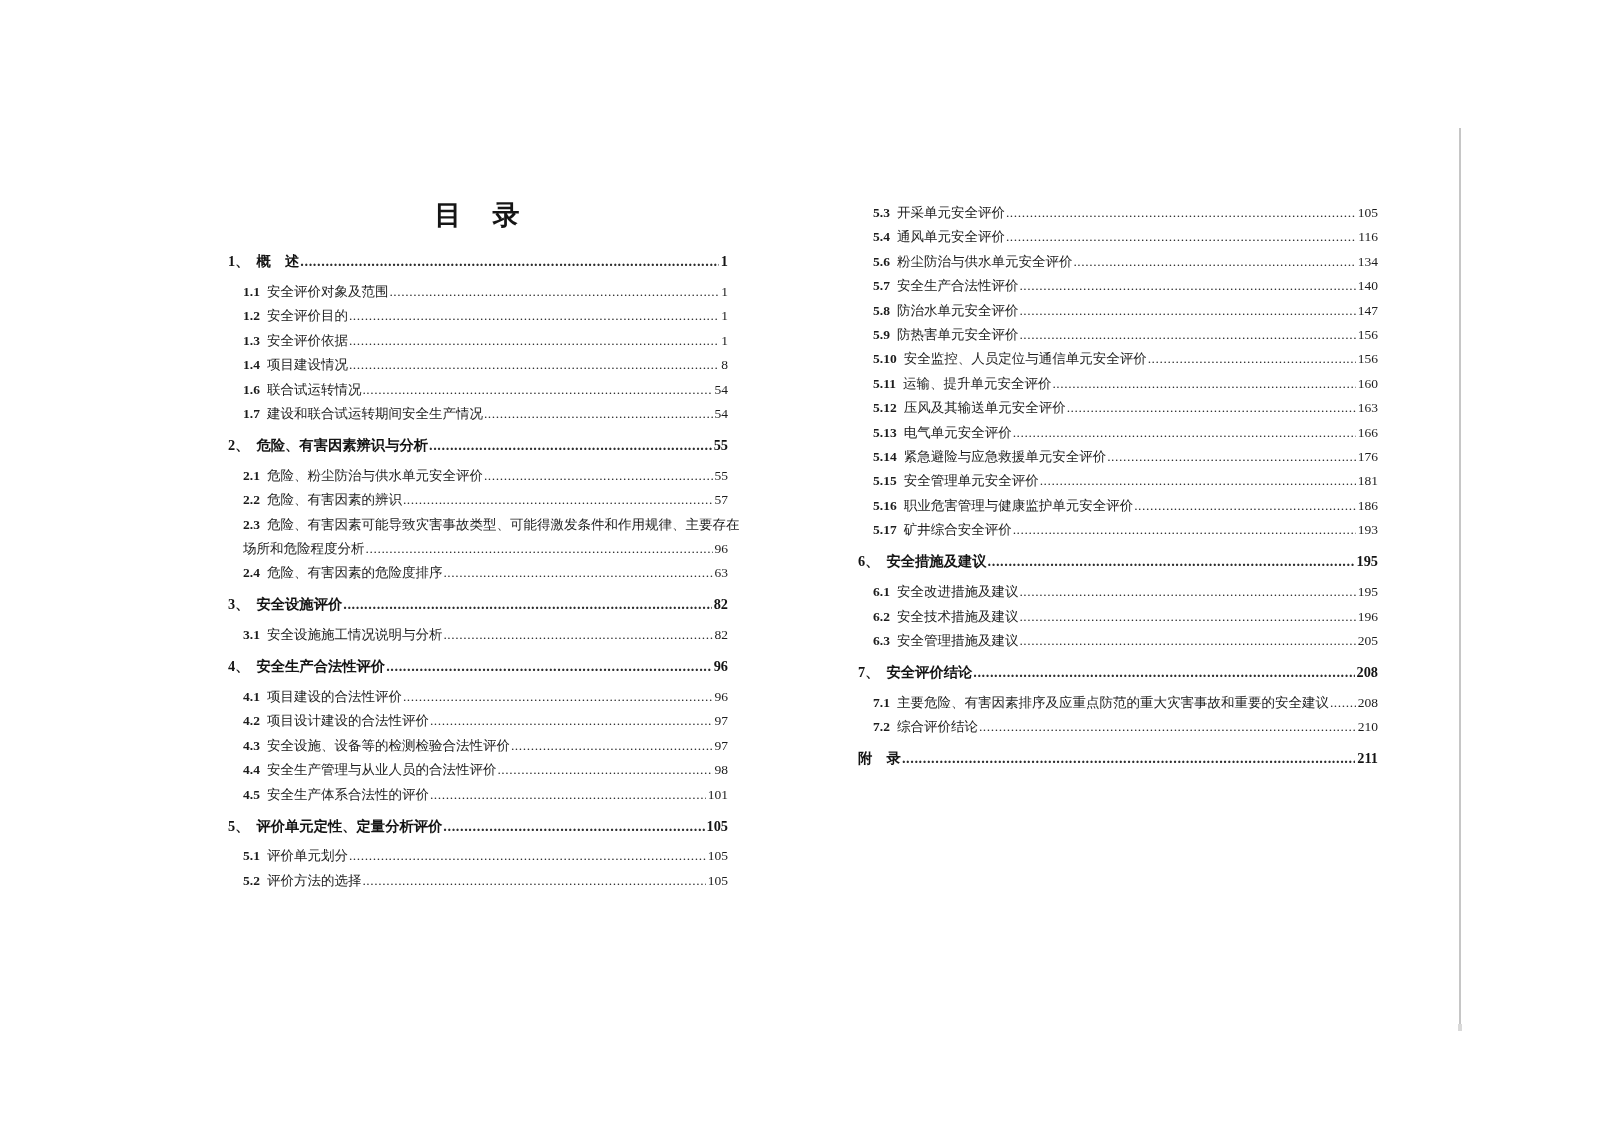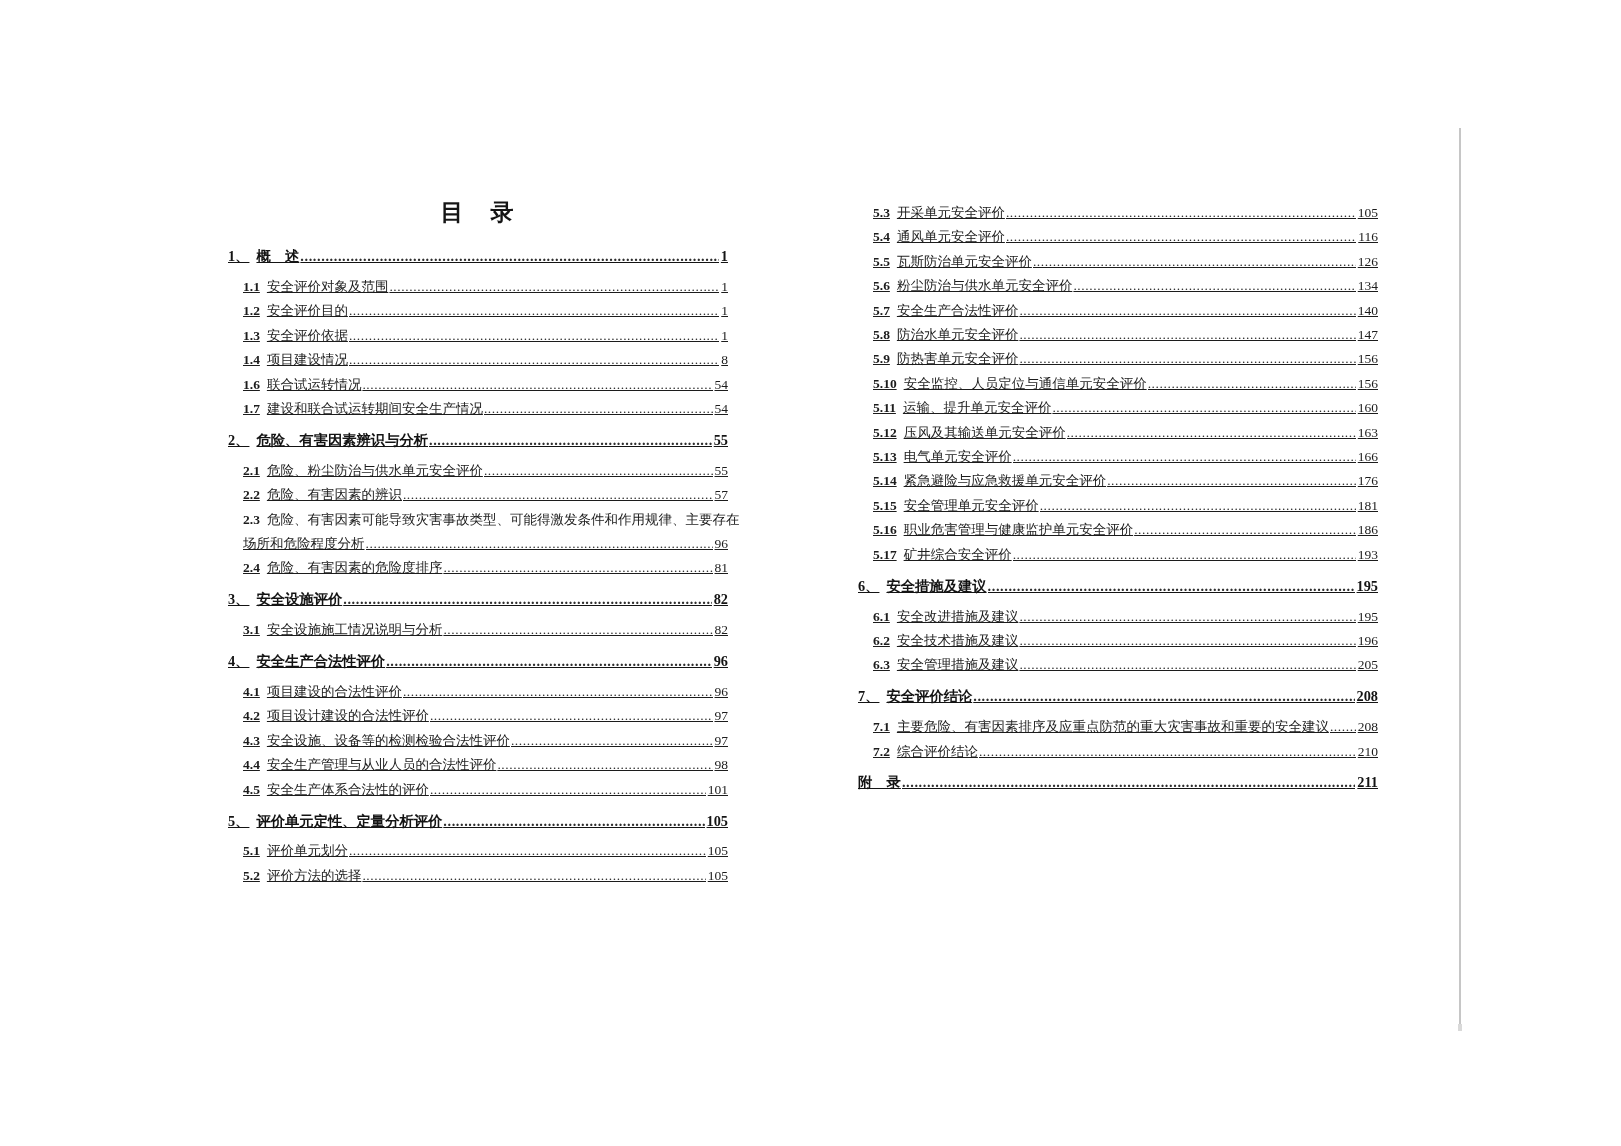--- a/index.html
+++ b/index.html
@@ -15,34 +15,33 @@
   .col {
     position: absolute;
     top: 197px;
   }
   .col.left  { left: 228px; width: 500px; }
   .col.right { left: 858px; width: 520px; top: 201px; }
 
   .doc-title {
     margin: 0 0 16px 0;
     text-align: center;
-    font-size: 23px;
+    font-size: 27px;
     font-weight: bold;
     letter-spacing: 2px;
     color: #151515;
   }
 
   .entry {
     font-size: 13.5px;
     line-height: 24.4px;
   }
   .entry.flexrow, .eline.flexrow {
     display: flex;
     align-items: baseline;
-    text-decoration: underline;
   }
   .entry.l1 {
     font-size: 14.3px;
     font-weight: bold;
     margin: 6.5px 0;
     color: #141414;
   }
   .entry.l2 { padding-left: 15px; }
   .num { font-weight: bold; margin-right: 7px; white-space: nowrap; }
   .txt { white-space: nowrap; }
@@ -153,21 +152,21 @@
           <div class="eline flexrow">
             <span class="txt">场所和危险程度分析</span>
             <span class="leader"></span>
             <span class="pg">96</span>
           </div>
         </div>
         <div class="entry l2 flexrow">
           <span class="num">2.4</span>
           <span class="txt">危险、有害因素的危险度排序</span>
           <span class="leader"></span>
-          <span class="pg">81</span>
+          <span class="pg">63</span>
         </div>
         <div class="entry l1 flexrow">
           <span class="num">3、</span>
           <span class="txt">安全设施评价</span>
           <span class="leader"></span>
           <span class="pg">82</span>
         </div>
         <div class="entry l2 flexrow">
           <span class="num">3.1</span>
           <span class="txt">安全设施施工情况说明与分析</span>
@@ -235,26 +234,20 @@
         <span class="num">5.3</span>
         <span class="txt">开采单元安全评价</span>
         <span class="leader"></span>
         <span class="pg">105</span>
       </div>
       <div class="entry l2 flexrow">
         <span class="num">5.4</span>
         <span class="txt">通风单元安全评价</span>
         <span class="leader"></span>
         <span class="pg">116</span>
-      </div>
-      <div class="entry l2 flexrow">
-        <span class="num">5.5</span>
-        <span class="txt">瓦斯防治单元安全评价</span>
-        <span class="leader"></span>
-        <span class="pg">126</span>
       </div>
       <div class="entry l2 flexrow">
         <span class="num">5.6</span>
         <span class="txt">粉尘防治与供水单元安全评价</span>
         <span class="leader"></span>
         <span class="pg">134</span>
       </div>
       <div class="entry l2 flexrow">
         <span class="num">5.7</span>
         <span class="txt">安全生产合法性评价</span>

